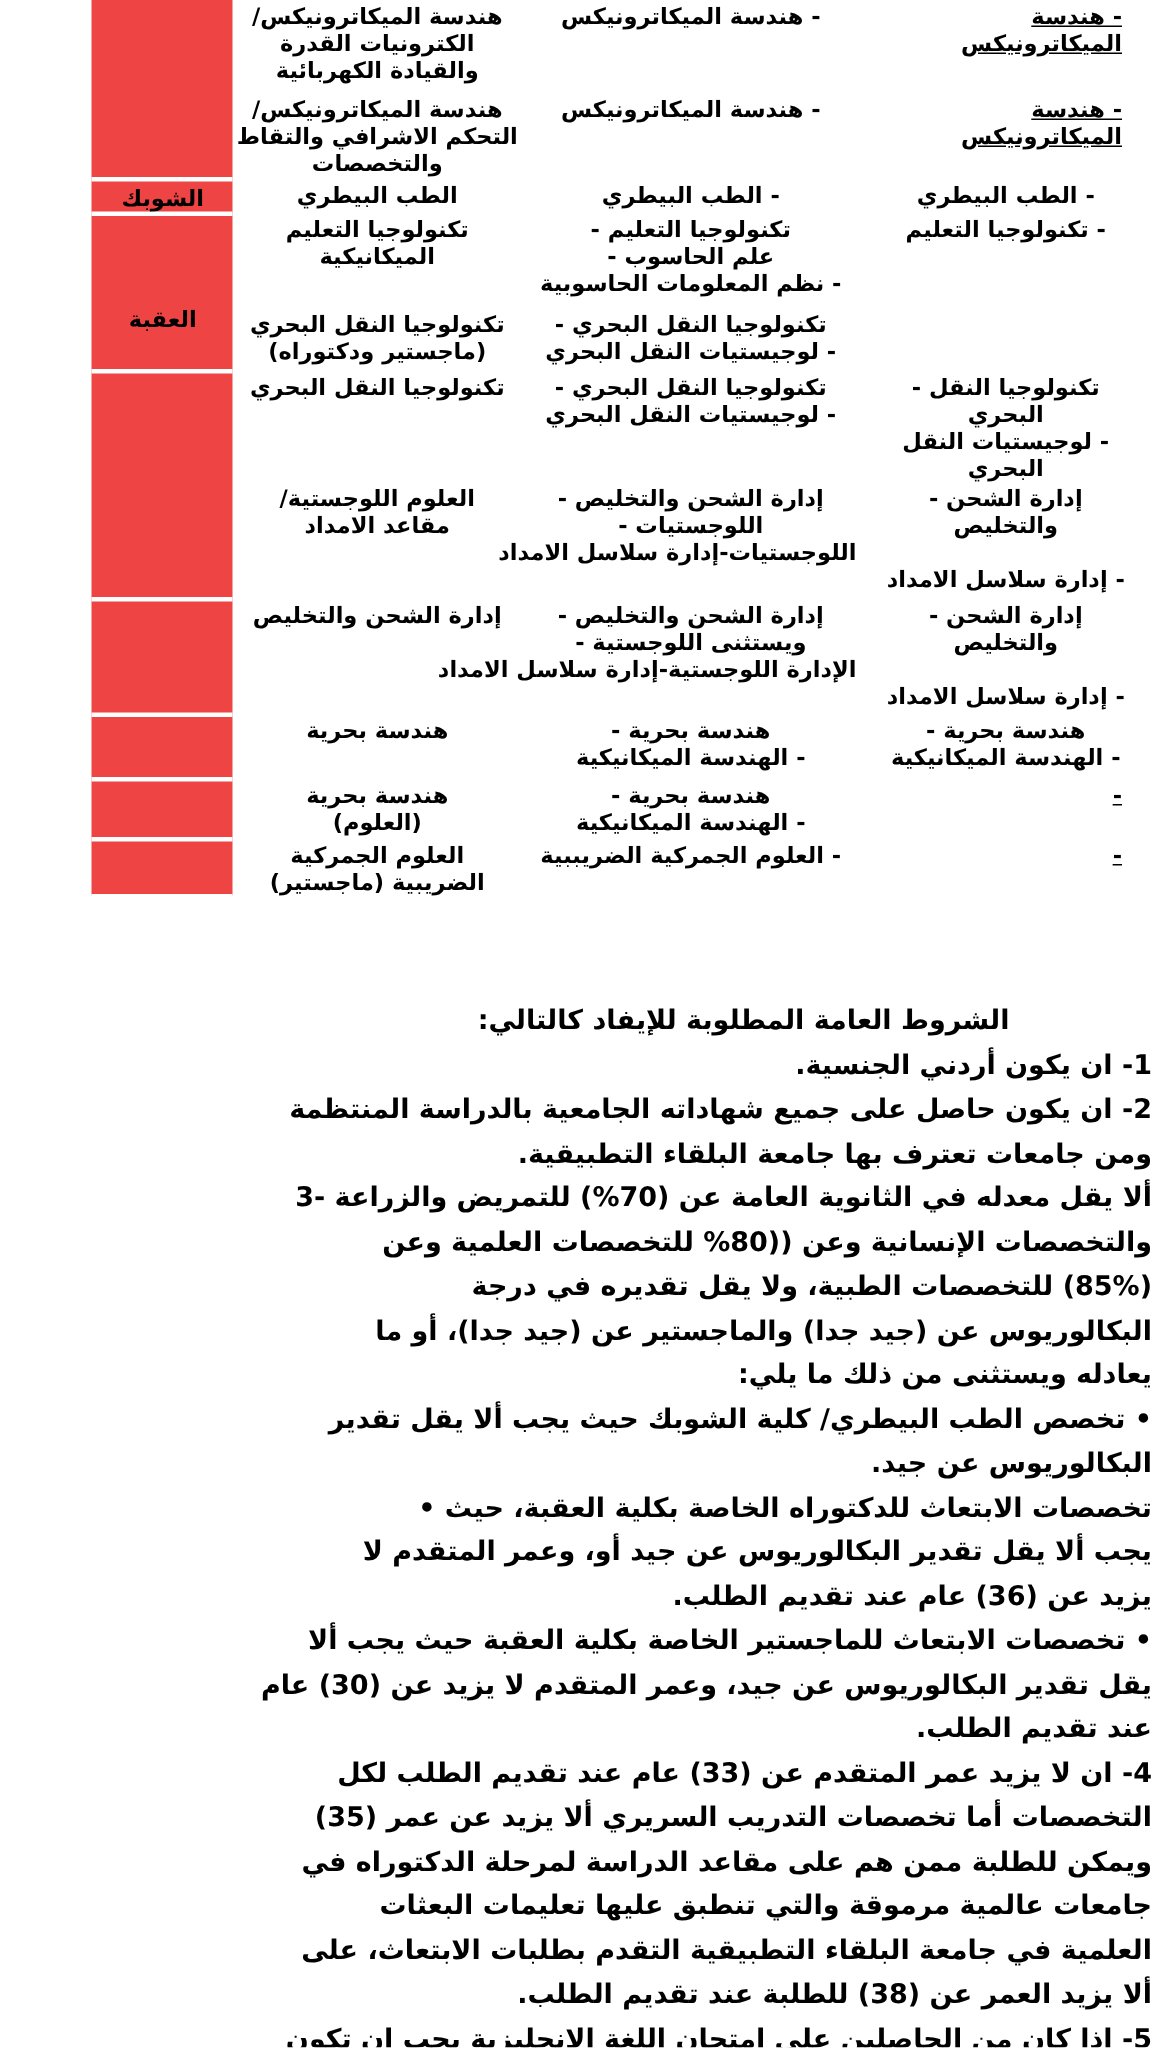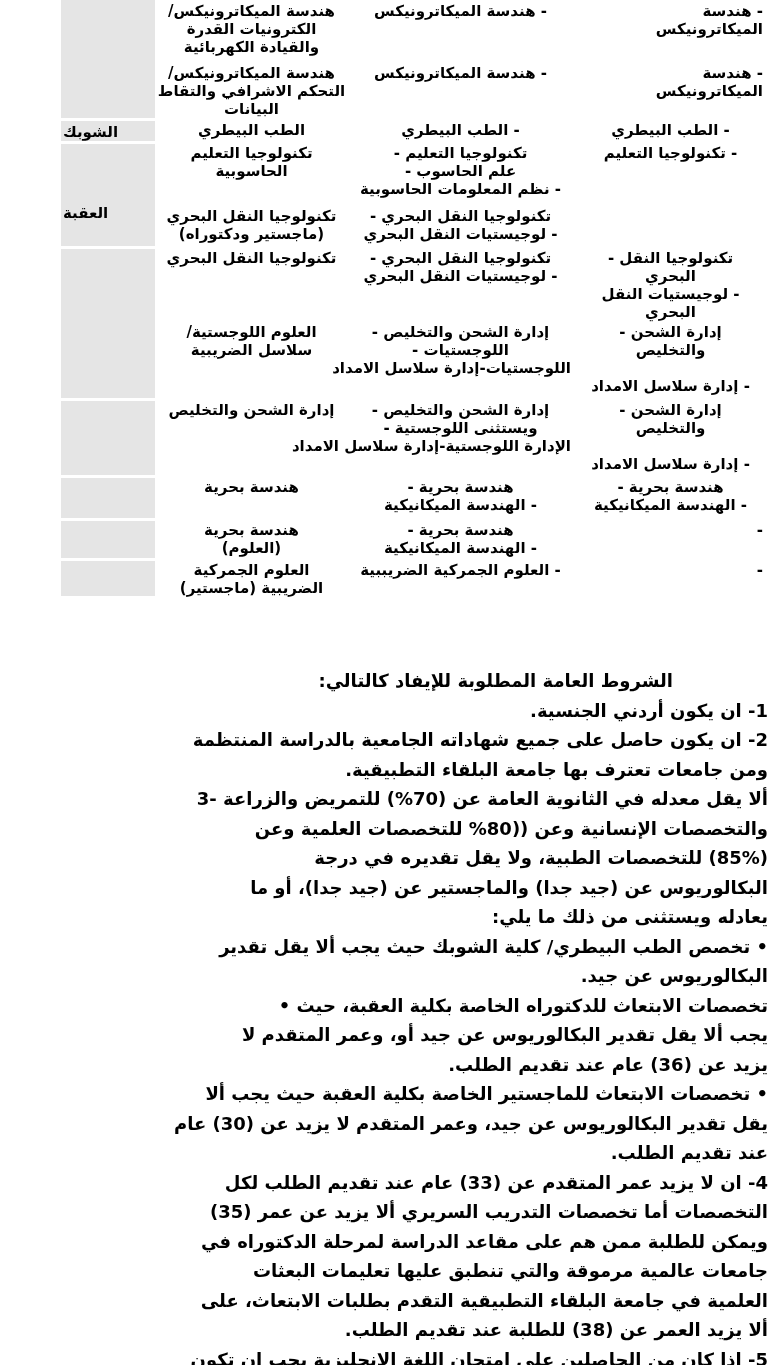--- a/index.html
+++ b/index.html
@@ -8,24 +8,24 @@
     font-family:"DejaVu Sans",sans-serif;font-weight:bold;color:#000;direction:rtl;
   }
   
   .spec-table{
     position:absolute;top:0;right:0;width:707px;
     border-collapse:collapse;table-layout:fixed;direction:rtl;
     font-size:15px;line-height:18px;font-weight:bold;
   }
   .spec-table td{vertical-align:top;text-align:center;padding:2px 2px 0 2px;overflow:visible;margin-top:32px;}
   .spec-table td > div{min-height:18px;white-space:nowrap;}
-  .spec-table td.ar{text-align:right;padding-right:5px;}
+  .spec-table td.ar{text-align:right;padding-right:20px;text-decoration:underline;}
   .spec-table td.campus{
-    background:#e5e5e5;border-bottom:3px solid #ffffff;
-    text-align:left;padding-right:1px;vertical-align:top;
+    background:#ef4444;border-bottom:3px solid #ffffff;
+    text-align:center;padding-right:1px;vertical-align:top;
   }
   .spec-table td.campus.bottom{vertical-align:bottom;padding-bottom:24px;}
   .spec-table tr:nth-child(1){height:62px;}
   .spec-table tr:nth-child(2){height:57px;}
   .spec-table tr:nth-child(3){height:23px;}
   .spec-table tr:nth-child(4){height:63px;}
   .spec-table tr:nth-child(5){height:42px;}
   .spec-table tr:nth-child(6){height:73px;}
   .spec-table tr:nth-child(7){height:78px;}
   .spec-table tr:nth-child(8){height:77px;}
@@ -72,21 +72,21 @@
         <td class="ar">
             <div>- هندسة</div>
             <div>الميكاترونيكس</div>
           </td>
         <td>
             <div>- هندسة الميكاترونيكس</div>
           </td>
         <td>
             <div>هندسة الميكاترونيكس/</div>
             <div>التحكم الاشرافي والتقاط</div>
-            <div>البيانات</div>
+            <div>والتخصصات</div>
           </td>
       </tr>
       <tr>
         <td>
             <div>- الطب البيطري</div>
           </td>
         <td>
             <div>- الطب البيطري</div>
           </td>
         <td>
@@ -98,21 +98,21 @@
         <td>
             <div>- تكنولوجيا التعليم</div>
           </td>
         <td>
             <div>تكنولوجيا التعليم -</div>
             <div>علم الحاسوب -</div>
             <div>- نظم المعلومات الحاسوبية</div>
           </td>
         <td>
             <div>تكنولوجيا التعليم</div>
-            <div>الحاسوبية</div>
+            <div>الميكانيكية</div>
           </td>
         <td class="campus bottom" rowspan="2">العقبة</td>
       </tr>
       <tr>
         <td></td>
         <td>
             <div>تكنولوجيا النقل البحري -</div>
             <div>- لوجيستيات النقل البحري</div>
           </td>
         <td>
@@ -143,21 +143,21 @@
             <div></div>
             <div>- إدارة سلاسل الامداد</div>
           </td>
         <td>
             <div>إدارة الشحن والتخليص -</div>
             <div>اللوجستيات -</div>
             <div>اللوجستيات-إدارة سلاسل الامداد</div>
           </td>
         <td>
             <div>العلوم اللوجستية/</div>
-            <div>سلاسل الضريبية</div>
+            <div>مقاعد الامداد</div>
           </td>
       </tr>
       <tr>
         <td>
             <div>إدارة الشحن -</div>
             <div>والتخليص</div>
             <div></div>
             <div>- إدارة سلاسل الامداد</div>
           </td>
         <td>

